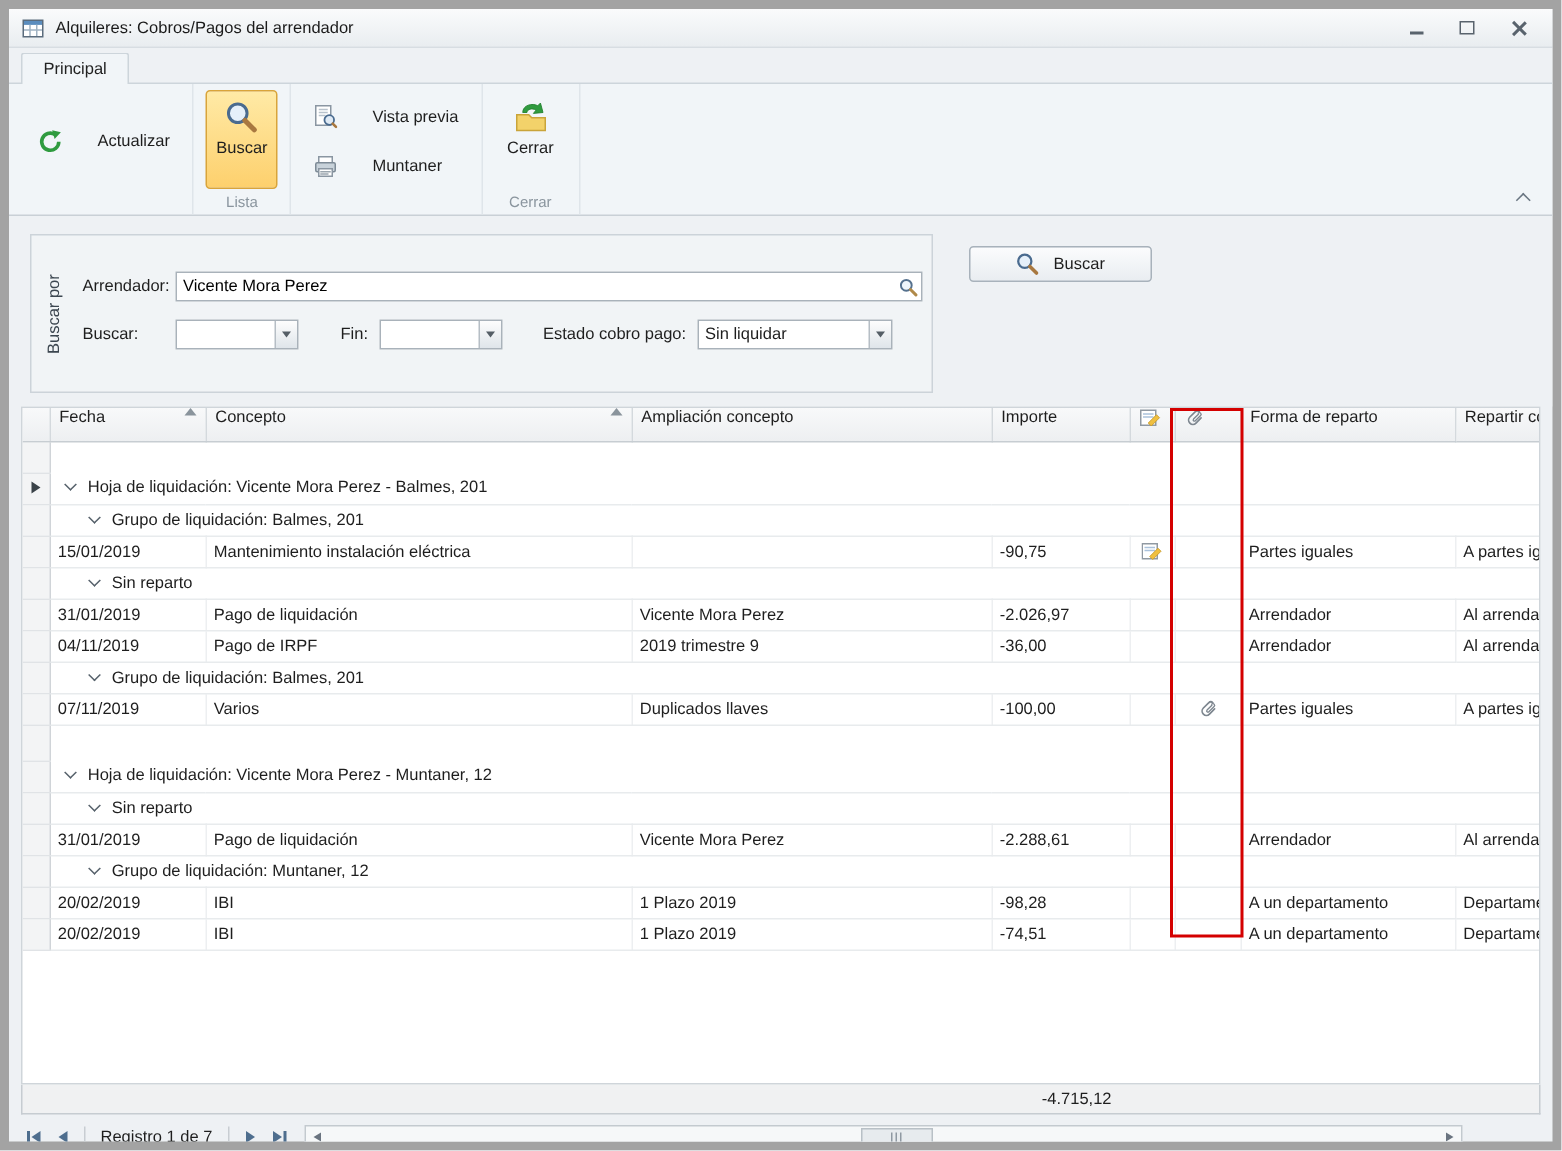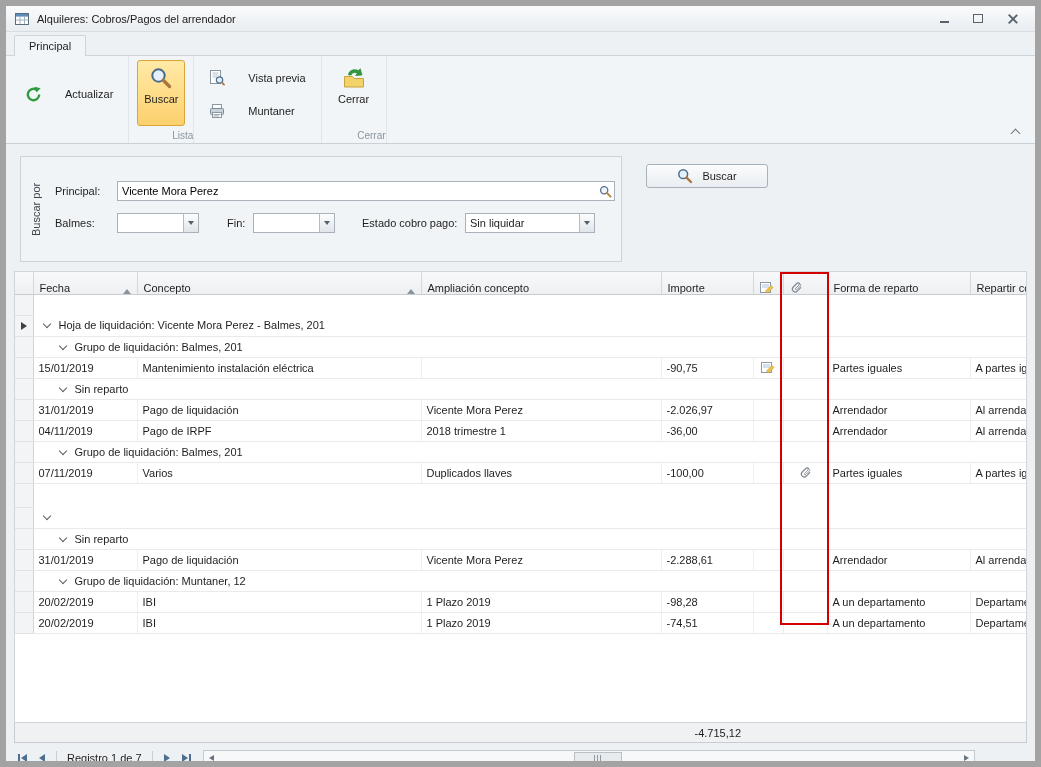--- a/index.html
+++ b/index.html
@@ -17,21 +17,21 @@
   .close-glyph{position:relative;width:11px;height:11px}
   .close-glyph::before,.close-glyph::after{content:"";position:absolute;left:5px;top:0;width:1.6px;height:12px;background:#59636d}
   .close-glyph::before{transform:rotate(45deg)}
   .close-glyph::after{transform:rotate(-45deg)}
 
   
   .tabstrip{height:24px;flex:none;display:flex;align-items:flex-end;padding-left:8px;border-bottom:1px solid #cdd5db;background:#eef1f4}
   .tab{padding:4px 14px;border:1px solid #cdd5db;border-bottom:none;background:#f1f5f8;margin-bottom:-1px;border-radius:2px 2px 0 0;color:#222}
   .ribbon{height:88px;flex:none;background:#f1f5f8;border-bottom:1px solid #c9d0d6;display:flex;position:relative;padding-left:4px}
   .rgroup{position:relative;padding:4px 8px 15px;border-right:1px solid #dfe5ea;display:flex;align-items:flex-start}
-  .rgroup-caption{position:absolute;left:0;right:0;bottom:2px;text-align:right;font-size:10px;color:#8a959e}
+  .rgroup-caption{position:absolute;left:0;right:0;bottom:2px;text-align:center;font-size:10px;color:#8a959e}
   .btn-small{display:flex;align-items:center;gap:23px;padding:3px 6px;border:1px solid transparent;border-radius:2px;white-space:nowrap}
   .btn-big{width:48px;height:66px;display:flex;flex-direction:column;align-items:center;justify-content:flex-start;gap:3px;padding-top:5px;border:1px solid transparent;border-radius:3px;text-align:center}
   .btn-big.selected{background:linear-gradient(#ffeaa6,#fdd06d);border:1px solid #d9a43a}
   .group-actualizar{align-items:center}
   .group-vp{flex-direction:column;justify-content:flex-start;gap:9px;padding-top:10px}
   .ribbon-collapse{position:absolute;right:12px;bottom:6px;width:16px;height:12px;display:flex;align-items:center;justify-content:center}
   .chev-up{width:7px;height:7px;border-right:1.5px solid #6a7682;border-bottom:1.5px solid #6a7682;transform:rotate(-135deg);margin-top:4px}
 
   
   .searcharea{height:127px;flex:none;position:relative;background:#eef1f4}
@@ -45,21 +45,21 @@
   .combo-text{flex:1;padding:0 4px;overflow:hidden;white-space:nowrap}
   .dd-btn{flex:none;width:15px;height:18px;border-left:1px solid #b6bec5;background:linear-gradient(#fdfdfd,#dfe5ea);display:flex;align-items:center;justify-content:center}
   .dd-arrow{width:0;height:0;border-left:3.5px solid transparent;border-right:3.5px solid transparent;border-top:4px solid #555e66}
   .buscar-panel-btn{position:absolute;left:640px;top:20px;width:122px;height:24px;border:1px solid #a8b2bb;border-radius:3px;background:linear-gradient(#fbfcfd,#e9edf1);display:flex;align-items:center;justify-content:center;gap:9px}
 
   
   .gridwrap{flex:none;height:452px;margin:0 8px;position:relative;background:#fff;border:1px solid #cfd5da;overflow:hidden}
   table.grid{border-collapse:collapse;table-layout:fixed;width:1023px}
   th{height:22px;font-weight:normal;text-align:left;padding:0 6px;background:linear-gradient(#f8f9fa,#edeff1);border-right:1px solid #d4d9dd;border-bottom:1px solid #c7cdd2;overflow:hidden;white-space:nowrap}
   th.ind-h{padding:0}
-  .thc{display:flex;align-items:flex-end;height:100%}
+  .thc{display:flex;align-items:flex-start;height:100%}
   .sortarrow{margin-left:auto;width:0;height:0;border-left:4px solid transparent;border-right:4px solid transparent;border-bottom:5px solid #8a949c}
   td{height:21px;padding:0 5px;border-right:1px solid #edeff1;border-bottom:1px solid #e8ebed;overflow:hidden;white-space:nowrap;background:#fff}
   td.ind{background:#f3f4f5;border-right:1px solid #d0d4d8;border-bottom:1px solid #e0e3e6;padding:0;text-align:center}
   tr.spacer td.sp{border:none;background:#fff}
   td.gcell{border-right:none;font-weight:normal;background:#fff}
   td.gcell.g1{padding-left:8px}
   td.gcell.g2{padding-left:24px}
   .chev{display:inline-block;width:6px;height:6px;border-right:1.4px solid #55606a;border-bottom:1.4px solid #55606a;transform:rotate(45deg);margin:0 9px 2px 2px}
   .rowarrow{display:inline-block;width:0;height:0;border-top:4px solid transparent;border-bottom:4px solid transparent;border-left:6px solid #3a4248;margin-top:2px}
   td.c-fecha{}
@@ -189,32 +189,32 @@
 
     <div class="ribbon-collapse">
       <span class="chev-up"></span>
     </div>
   </div>
 
   <div class="searcharea">
     <div class="search-panel">
       <div class="side-label">Buscar por</div>
 
-      <span class="f-label" style="left:34px;top:24px">Principal:</span>
+      <span class="f-label" style="left:34px;top:24px">Arrendador:</span>
       <div class="txtfield" style="left:96px;top:24px;width:498px">
         <input value="Vicente Mora Perez" style="">
         <span class="field-lens">
           <svg width="13" height="13" viewBox="0 0 13 13">
               <circle cx="5.2" cy="5.2" r="3.6" fill="#eef5fb" stroke="#55718e" stroke-width="1.3"></circle>
               <line x1="8" y1="8" x2="11.6" y2="11.6" stroke="#b08a4a" stroke-width="2" stroke-linecap="round"></line>
             </svg>
         </span>
       </div>
 
-      <span class="f-label" style="left:34px;top:56px">Balmes:</span>
+      <span class="f-label" style="left:34px;top:56px">Buscar:</span>
       <div class="combo" style="left:96px;top:56px;width:82px">
         <span class="combo-text"></span>
         <span class="dd-btn">
             <span class="dd-arrow"></span>
           </span>
       </div>
 
       <span class="f-label" style="left:206px;top:56px">Fin:</span>
       <div class="combo" style="left:232px;top:56px;width:82px">
         <span class="combo-text"></span>
@@ -358,21 +358,21 @@
             <td class="c-imp">-2.026,97</td>
             <td class="c-ico"></td>
             <td class="c-ico"></td>
             <td>Arrendador</td>
             <td>Al arrendador</td>
           </tr>
           <tr class="data">
             <td class="ind"></td>
             <td class="c-fecha">04/11/2019</td>
             <td>Pago de IRPF</td>
-            <td>2018 trimestre 1</td>
+            <td>2019 trimestre 9</td>
             <td class="c-imp">-36,00</td>
             <td class="c-ico"></td>
             <td class="c-ico"></td>
             <td>Arrendador</td>
             <td>Al arrendador</td>
           </tr>
           <tr class="group2">
             <td class="ind"></td>
             <td class="gcell g2" colspan="8"><span class="chev"></span><span class="glabel">Grupo de liquidación: Balmes, 201</span></td>
           </tr>
@@ -391,21 +391,21 @@
               </span></td>
             <td>Partes iguales</td>
             <td>A partes iguales</td>
           </tr>
           <tr class="spacer" style="height: 24px;">
             <td class="ind"></td>
             <td class="sp" colspan="8"></td>
           </tr>
           <tr class="group1">
             <td class="ind"></td>
-            <td class="gcell g1" colspan="8"><span class="chev"></span></td>
+            <td class="gcell g1" colspan="8"><span class="chev"></span><span class="glabel">Hoja de liquidación: Vicente Mora Perez - Muntaner, 12</span></td>
           </tr>
           <tr class="group2">
             <td class="ind"></td>
             <td class="gcell g2" colspan="8"><span class="chev"></span><span class="glabel">Sin reparto</span></td>
           </tr>
           <tr class="data">
             <td class="ind"></td>
             <td class="c-fecha">31/01/2019</td>
             <td>Pago de liquidación</td>
             <td>Vicente Mora Perez</td>

